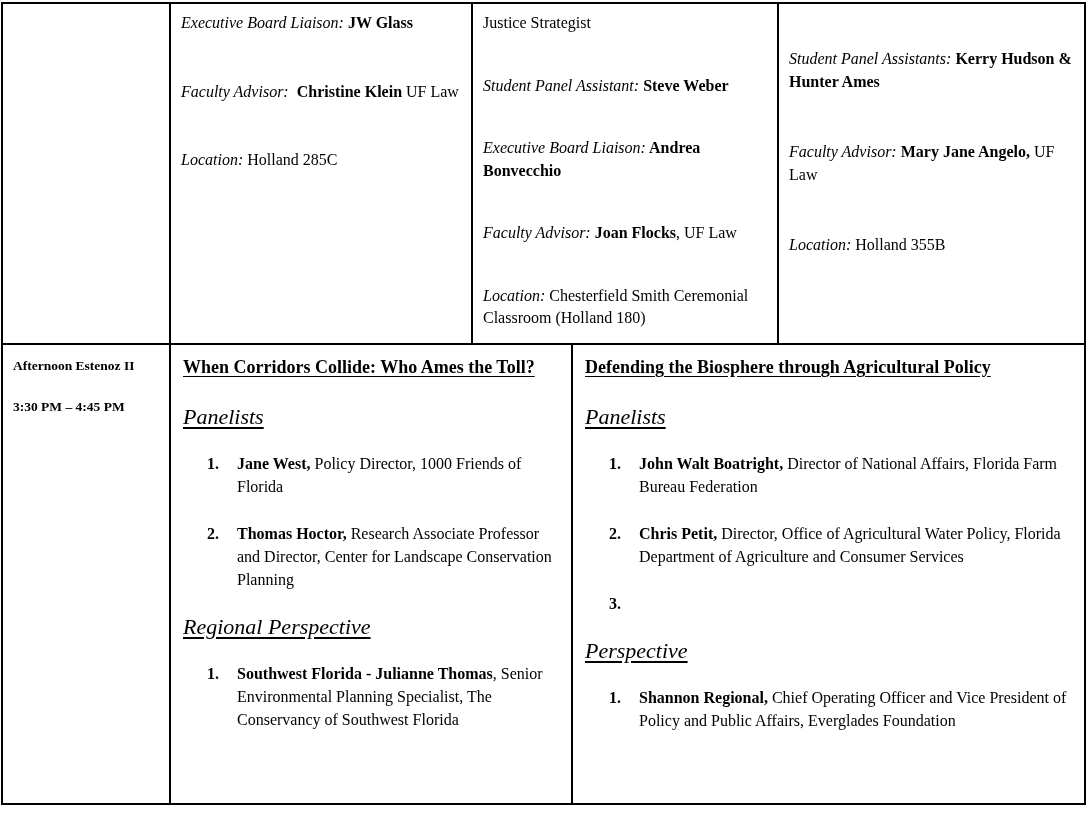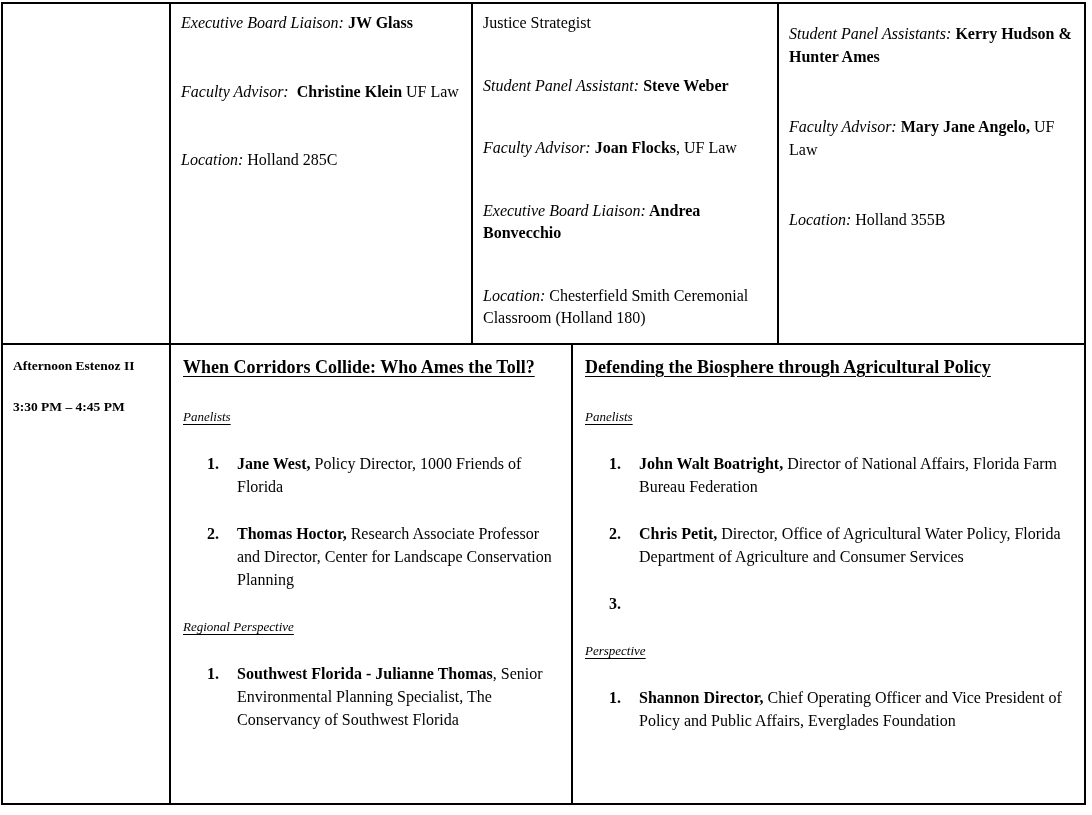--- a/index.html
+++ b/index.html
@@ -21,21 +21,21 @@
   .row { display: flex; width: 100%; }
   .row-top { height: 341px; border-bottom: 2px solid #000; }
   .row-bottom { flex: 1; }
   .cell { border-right: 2px solid #000; padding: 8px 10px; overflow: hidden; }
   .cell:last-child { border-right: none; }
 
   
   .c1 { width: 168px; }
   .c2 { width: 302px; }
   .c3 { width: 306px; }
-  .c4 { flex: 1; padding-top: 19px; }
+  .c4 { flex: 1; padding-top: 44px; }
 
   .para {
     font-size: 16px; line-height: 22.5px;
     white-space: pre-wrap;
     margin-bottom: 46px;
   }
   .c3 .para { margin-bottom: 40px; }
   .c4 .para { margin-bottom: 48px; }
   .para:last-child { margin-bottom: 0; }
   .lbl { font-style: italic; }
@@ -53,21 +53,21 @@
   .session-title {
     font-size: 18px; font-weight: bold;
     text-decoration: underline;
     text-underline-offset: 3px;
     line-height: 32px;
     margin-bottom: 22px;
   }
   .b2 .session-title { max-width: 368px; }
   .section-heading {
     font-style: italic;
-    font-size: 13px;
+    font-size: 22px;
     text-decoration: underline;
     text-underline-offset: 3px;
     line-height: 23px;
     margin-bottom: 24px;
     margin-top: 2px;
   }
   .li { display: flex; margin-bottom: 24px; line-height: 23px; }
   .li-num { font-weight: bold; width: 30px; margin-left: 24px; flex: none; }
   .li-text { flex: 1; white-space: pre-wrap; }
   .li-name { font-weight: bold; }
@@ -83,22 +83,22 @@
 
     <div class="cell c2">
       <p class="para"><span class="lbl">Executive Board Liaison:</span><span class="val"> JW Glass</span><span class="sfx"></span></p>
       <p class="para"><span class="lbl">Faculty Advisor:</span><span class="val">  Christine Klein</span><span class="sfx"> UF Law</span></p>
       <p class="para"><span class="lbl">Location:</span><span class="val"></span><span class="sfx"> Holland 285C</span></p>
     </div>
 
     <div class="cell c3">
       <p class="para"><span class="lbl"></span><span class="val"></span><span class="sfx">Justice Strategist</span></p>
       <p class="para"><span class="lbl">Student Panel Assistant:</span><span class="val"> Steve Weber</span><span class="sfx"></span></p>
+      <p class="para"><span class="lbl">Executive Board Liaison:</span><span class="val"> Andrea Bonvecchio</span><span class="sfx"></span></p>
       <p class="para"><span class="lbl">Faculty Advisor:</span><span class="val"> Joan Flocks</span><span class="sfx">, UF Law</span></p>
-      <p class="para"><span class="lbl">Executive Board Liaison:</span><span class="val"> Andrea Bonvecchio</span><span class="sfx"></span></p>
       <p class="para"><span class="lbl">Location:</span><span class="val"></span><span class="sfx"> Chesterfield Smith Ceremonial Classroom (Holland 180)</span></p>
     </div>
 
     <div class="cell c4">
       <p class="para"><span class="lbl">Student Panel Assistants:</span><span class="val"> Kerry Hudson &amp; Hunter Ames</span><span class="sfx"></span></p>
       <p class="para"><span class="lbl">Faculty Advisor:</span><span class="val"> Mary Jane Angelo,</span><span class="sfx"> UF Law</span></p>
       <p class="para"><span class="lbl">Location:</span><span class="val"></span><span class="sfx"> Holland 355B</span></p>
     </div>
   </div>
 
@@ -148,18 +148,18 @@
         </div>
         <div class="li" style="margin-top: 14px;">
           <span class="li-num">3.</span>
         </div>
       </div>
 
       <div>
         <div class="section-heading">Perspective</div>
         <div class="li">
           <span class="li-num">1.</span>
-          <span class="li-text"><span class="li-name">Shannon Director,</span><span> Chief Operating Officer and Vice President of Policy and Public Affairs, Everglades Foundation</span></span>
+          <span class="li-text"><span class="li-name">Shannon Regional,</span><span> Chief Operating Officer and Vice President of Policy and Public Affairs, Everglades Foundation</span></span>
         </div>
       </div>
     </div>
   </div>
 </div>
 
 </body></html>

